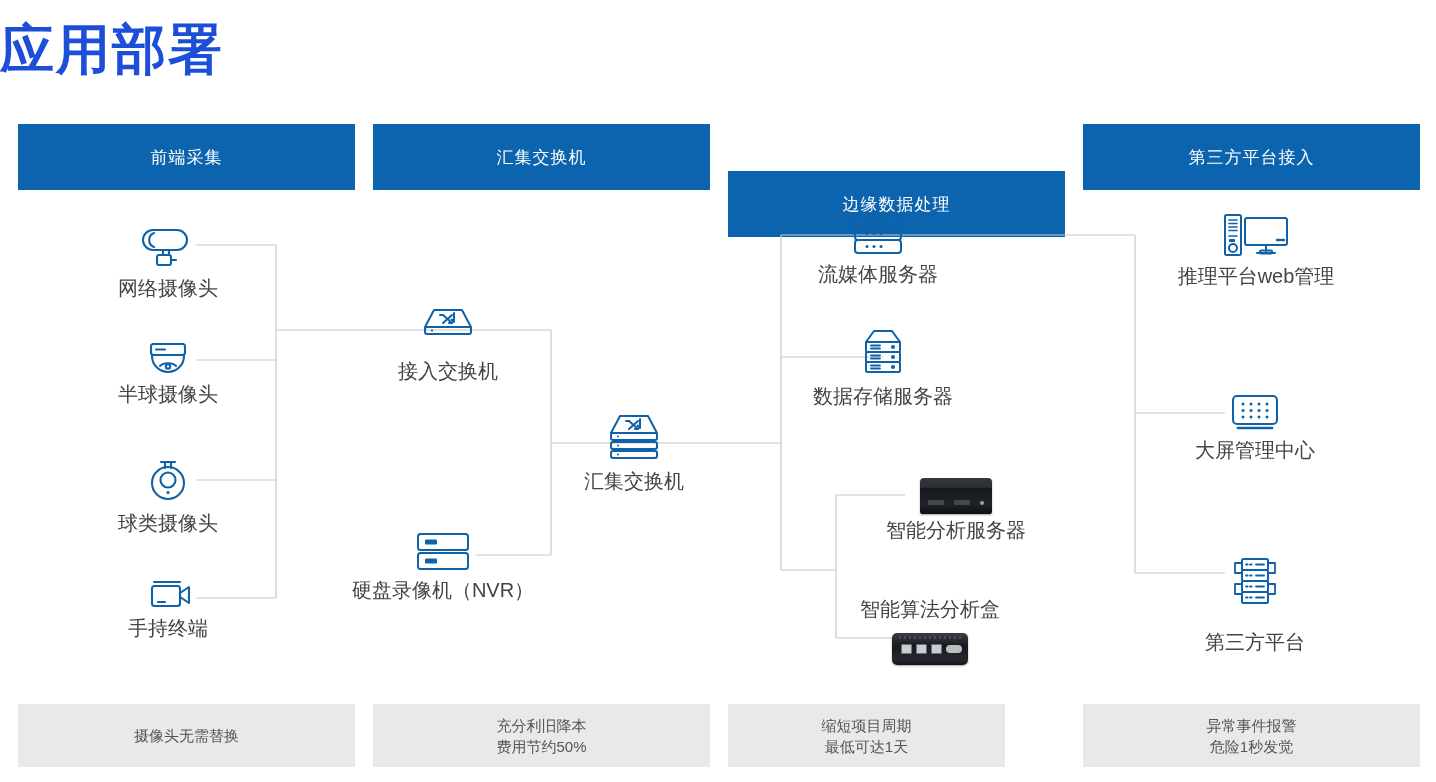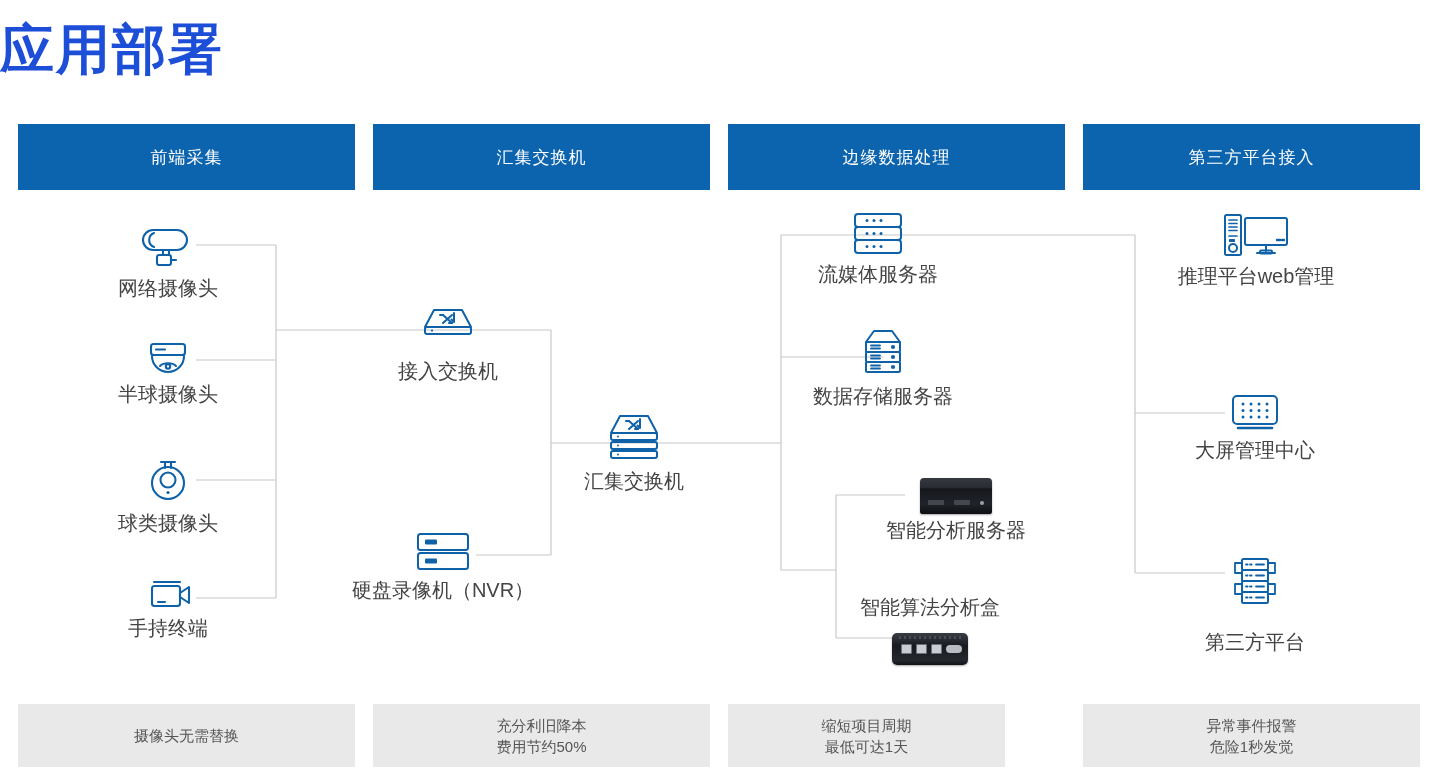--- a/index.html
+++ b/index.html
@@ -16,29 +16,29 @@
     background:#0c64ae;color:#fff;font-size:17px;
     display:flex;align-items:center;justify-content:center;letter-spacing:1px;
   }
   .col-footer{
     position:absolute;top:704px;height:63px;background:#e9e9e9;color:#555;
     font-size:15px;line-height:21px;text-align:center;
     display:flex;align-items:center;justify-content:center;
   }
   .col-footer span{display:block;}
   #c0{left:18px;width:337px;} #c1{left:373px;width:337px;}
-  #c2{left:728px;width:337px;} #c3{left:1083px;width:337px;}
+  #c2{left:728px;width:337px;margin-top:47px;} #c3{left:1083px;width:337px;}
   #f0{left:18px;width:337px;} #f1{left:373px;width:337px;}
   #f2{left:728px;width:277px;} #f3{left:1083px;width:337px;}
   #wires{position:absolute;left:0;top:0;width:1436px;height:782px;}
   .node{position:absolute;display:flex;flex-direction:column;align-items:center;}
   .node .lbl{font-size:20px;color:#444;white-space:nowrap;line-height:18px;}
   .node .ico{display:flex;align-items:center;justify-content:center;}
   .node.below .lbl{margin-top:7px;}
-  .node.above .lbl{margin-bottom:15px;font-family:Liberation Mono, monospace;}
+  .node.above .lbl{margin-bottom:15px;}
   .hw{background:#1d1f25;border-radius:3px;position:relative;overflow:hidden;}
   .hw.srv{width:72px;height:36px;
     background:linear-gradient(#35383f 0%,#2a2d34 26%,#15171c 30%,#202329 72%,#0d0f13 100%);
     border-radius:4px 4px 2px 2px;box-shadow:0 1px 2px rgba(0,0,0,.35);}
   .hw.srv:before{content:"";position:absolute;left:8px;top:22px;width:16px;height:5px;
     background:#44474e;border-radius:1px;box-shadow:26px 0 0 #44474e;}
   .hw.srv:after{content:"";position:absolute;right:8px;top:23px;width:4px;height:4px;
     border-radius:50%;background:#9aa0a8;}
   .hw.box{width:76px;height:32px;
     background:linear-gradient(#3a3d44 0%,#2b2e35 18%,#181a1f 40%,#24272d 85%,#101216 100%);

